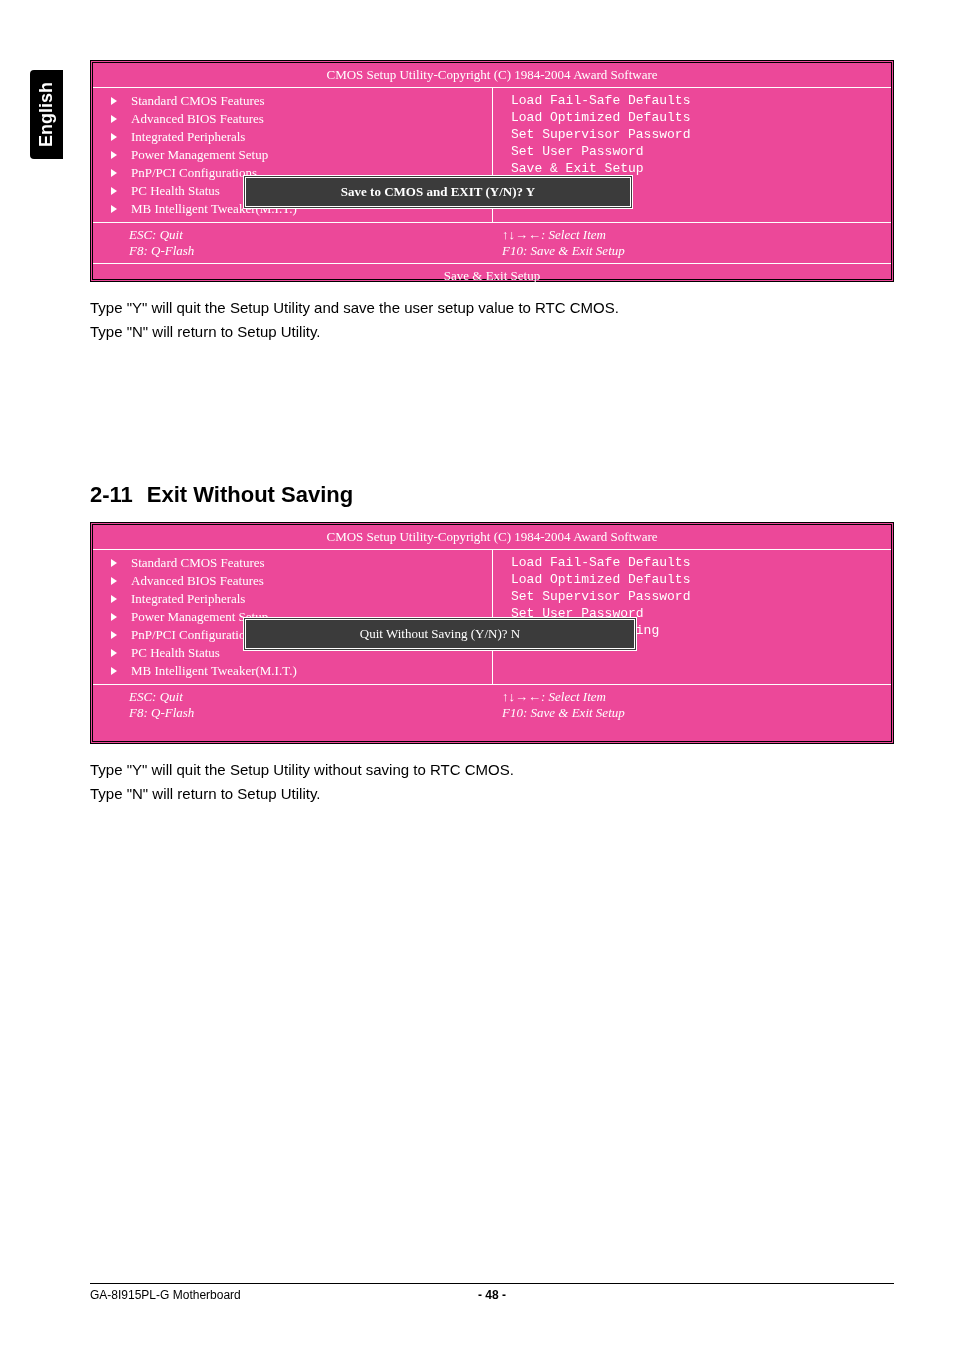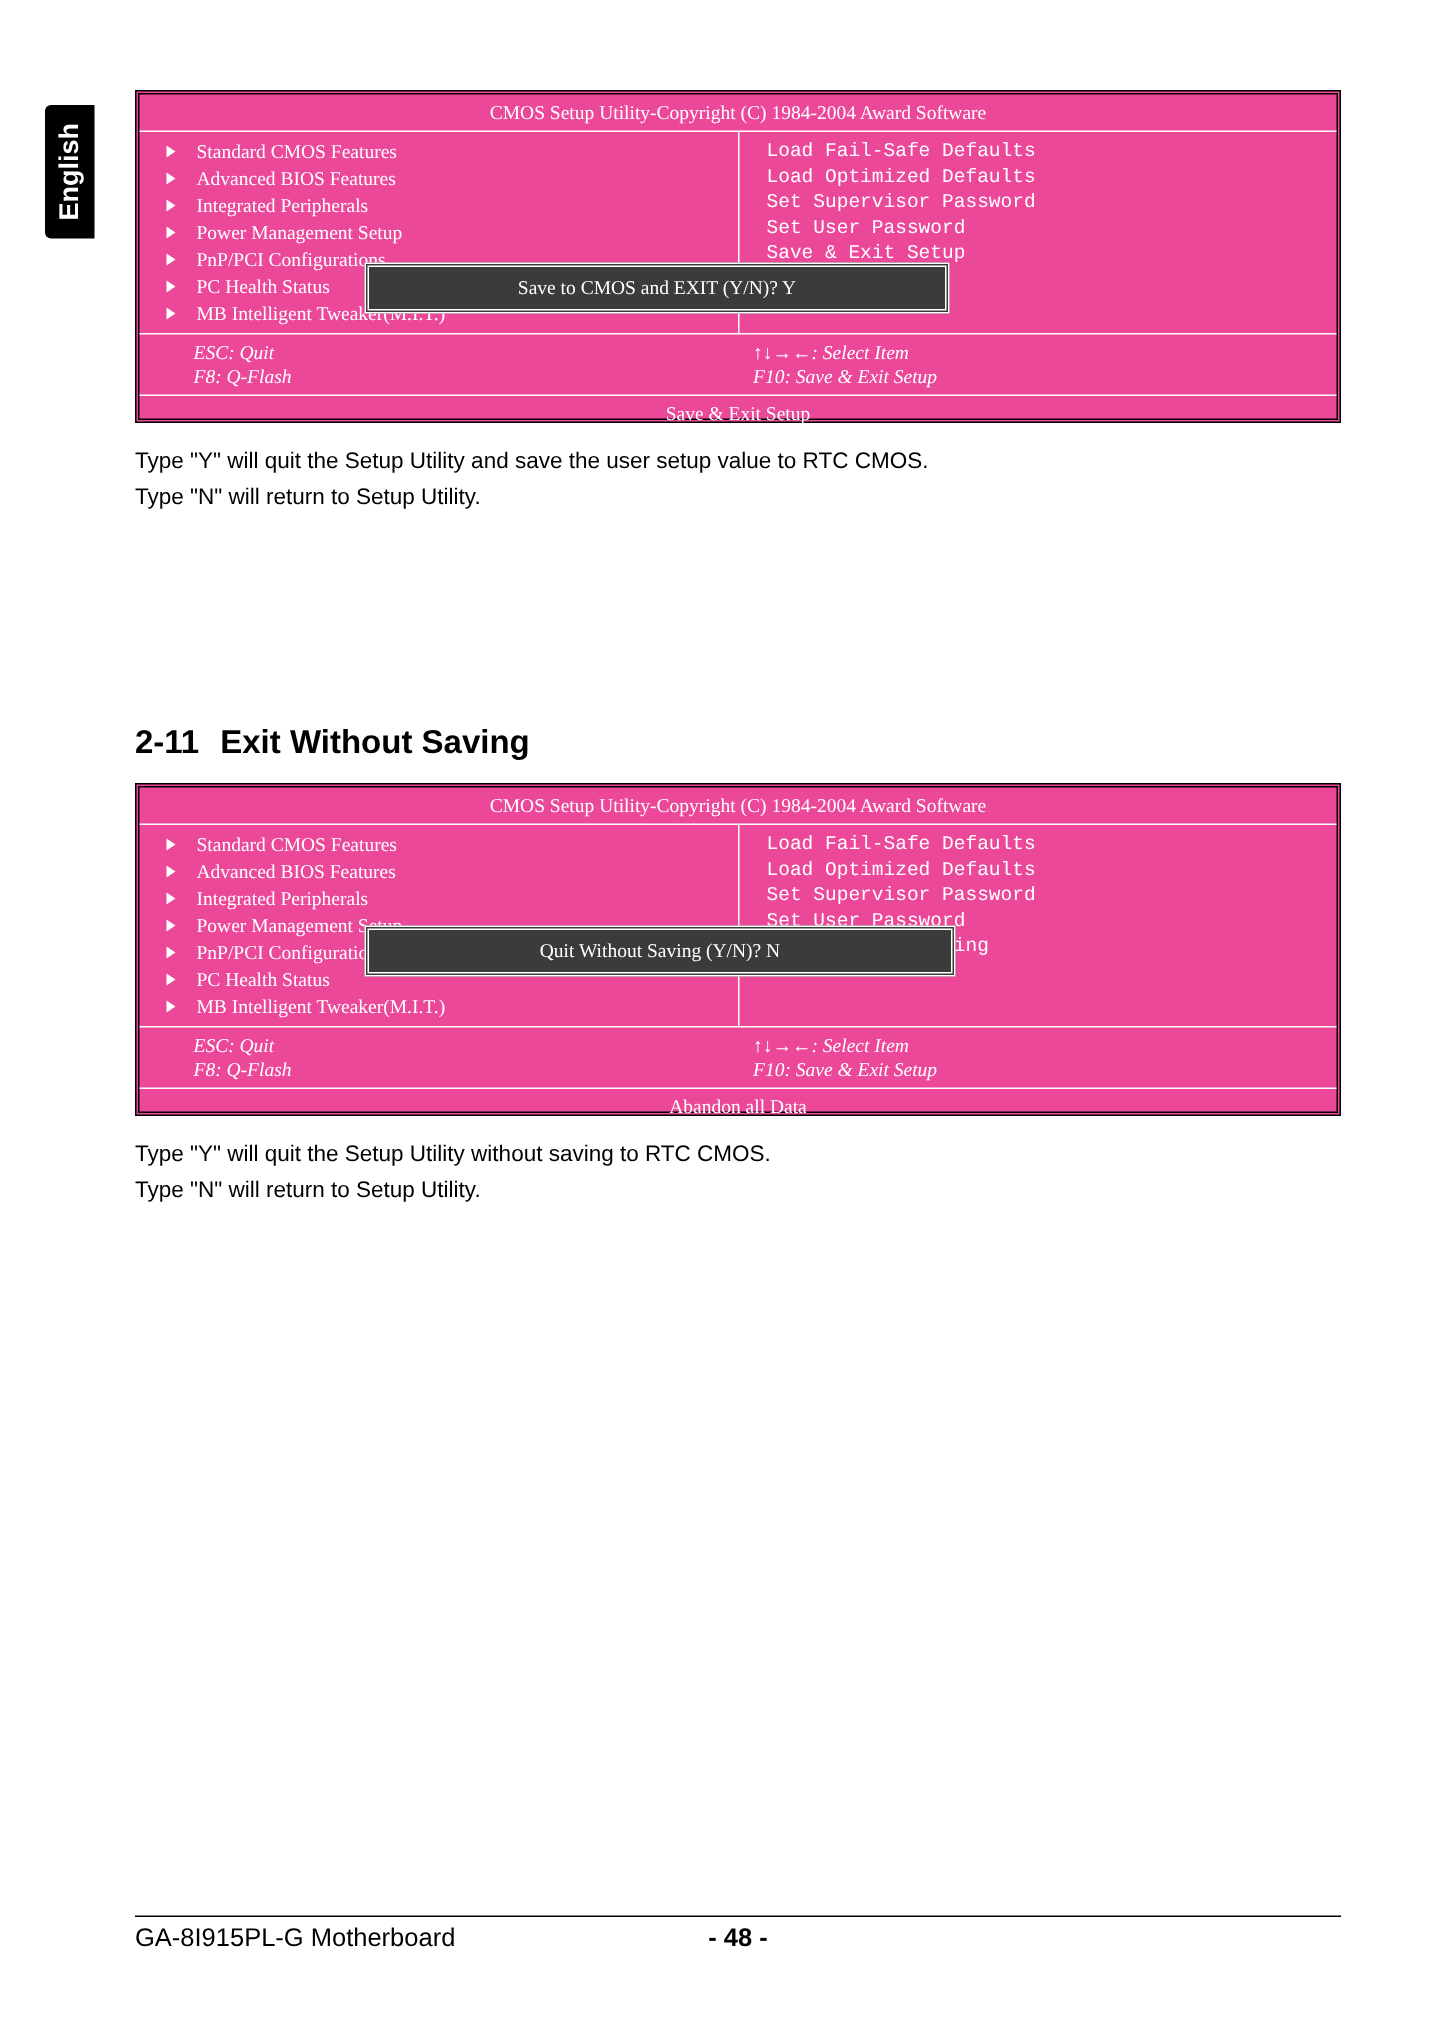--- a/index.html
+++ b/index.html
@@ -21,21 +21,21 @@
   .bios-item span { white-space: pre; }
   .bios-footer { display: flex; }
   .bios-fcol { width: 50%; padding: 4px 10px 4px 36px; font-style: italic; }
   .bios-fcol + .bios-fcol { padding-left: 10px; }
   .bios-bottom { text-align: center; padding: 4px 0; border-top: 1px solid #fff; }
 
   .dialog-window { position: absolute; background: #3b3b3b; border: 3px double #fff; color: #fff; font-family: "Times New Roman", Times, serif; font-size: 13px; padding: 6px 28px; text-align: center; }
 
   .explain { margin: 14px 0 0 0; font-size: 15px; line-height: 1.6; }
 
-  .page-footer { position: absolute; left: 90px; right: 60px; bottom: 50px; border-top: 1px solid #000; padding-top: 4px; font-size: 17px; display: flex; }
+  .page-footer { position: absolute; left: 90px; right: 60px; bottom: 50px; border-top: 1px solid #000; padding-top: 4px; font-size: 12px; display: flex; }
   .page-footer .left { flex: 1; }
   .page-footer .mid { flex: 0 0 auto; text-align: center; font-weight: bold; }
   .page-footer .right { flex: 1; }
 
   .spacer-large { height: 110px; }
 </style>
 </head>
 <body>
 
 <div class="tab-english">English</div>
@@ -99,21 +99,21 @@
         <div>ESC: Quit</div>
         <div>F8: Q-Flash</div>
       </div>
       <div class="bios-fcol">
         <div>↑↓→←: Select Item</div>
         <div>F10: Save &amp; Exit Setup</div>
       </div>
     </div>
     <div class="bios-bottom">Save &amp; Exit Setup</div>
 
-    <div class="dialog-window" style="left: 150px; top: 112px; width: 390px;">
+    <div class="dialog-window" style="left: 150px; top: 112px; width: 390px; font-weight: bold;">
       <span>Save to CMOS and EXIT (Y/N)? Y</span>
     </div>
   </div>
 
   <p class="explain">Type "Y" will quit the Setup Utility and save the user setup value to RTC CMOS.</p>
   <p class="explain" style="margin-top:0">Type "N" will return to Setup Utility.</p>
 
   <div class="spacer-large"></div>
 
   <h2 class="section-title">
@@ -174,21 +174,20 @@
     <div class="bios-footer">
       <div class="bios-fcol">
         <div>ESC: Quit</div>
         <div>F8: Q-Flash</div>
       </div>
       <div class="bios-fcol">
         <div>↑↓→←: Select Item</div>
         <div>F10: Save &amp; Exit Setup</div>
       </div>
     </div>
-    <div class="bios-bottom">Abandon all Data</div>
 
     <div class="dialog-window" style="left: 150px; top: 92px; width: 394px;">
       <span>Quit Without Saving (Y/N)? N</span>
     </div>
   </div>
 
   <p class="explain">Type "Y" will quit the Setup Utility without saving to RTC CMOS.</p>
   <p class="explain" style="margin-top:0">Type "N" will return to Setup Utility.</p>
 
 </div>

